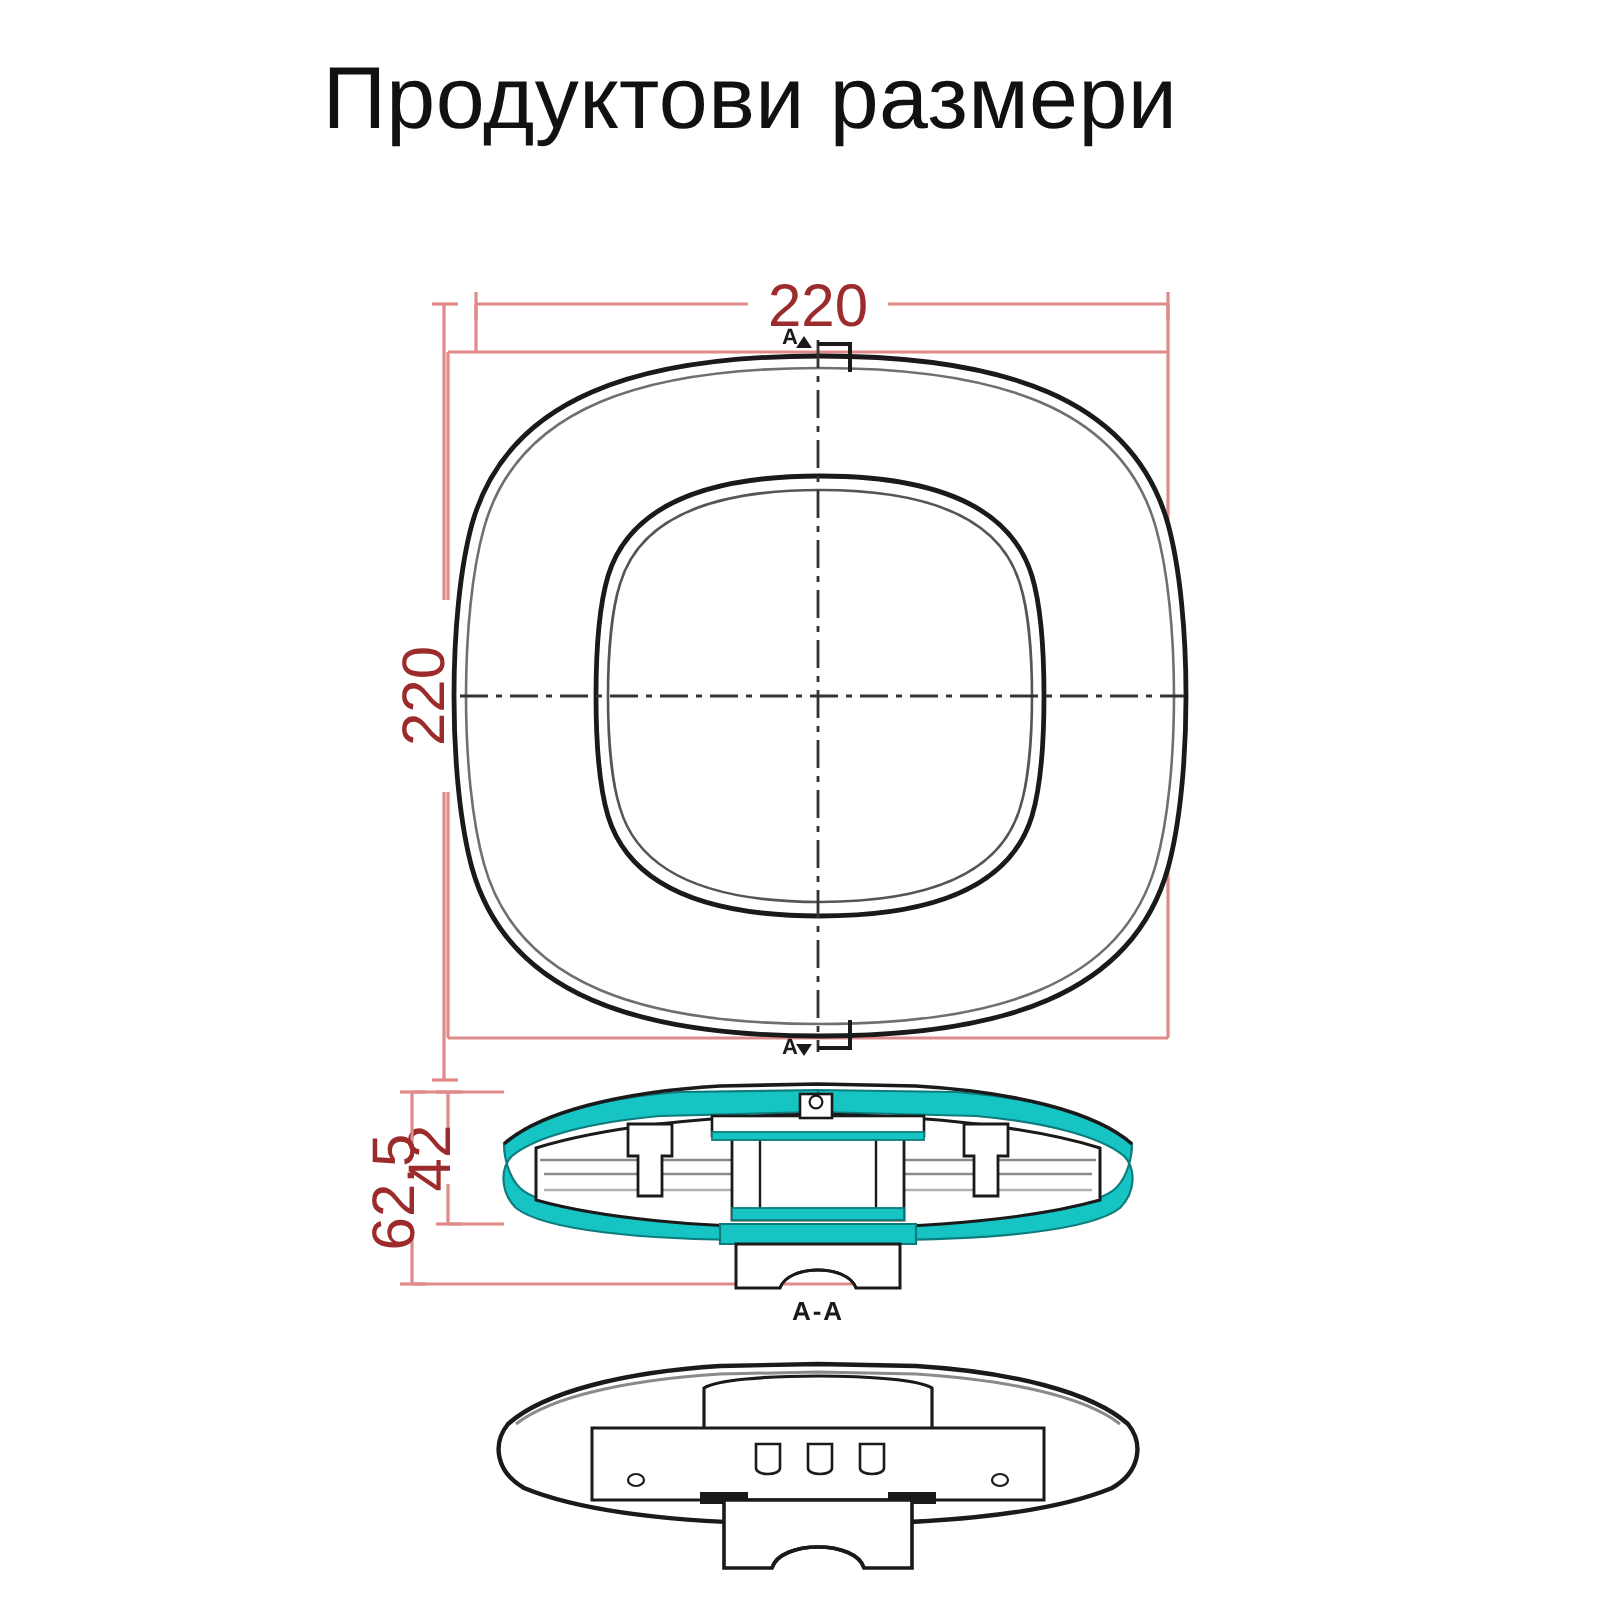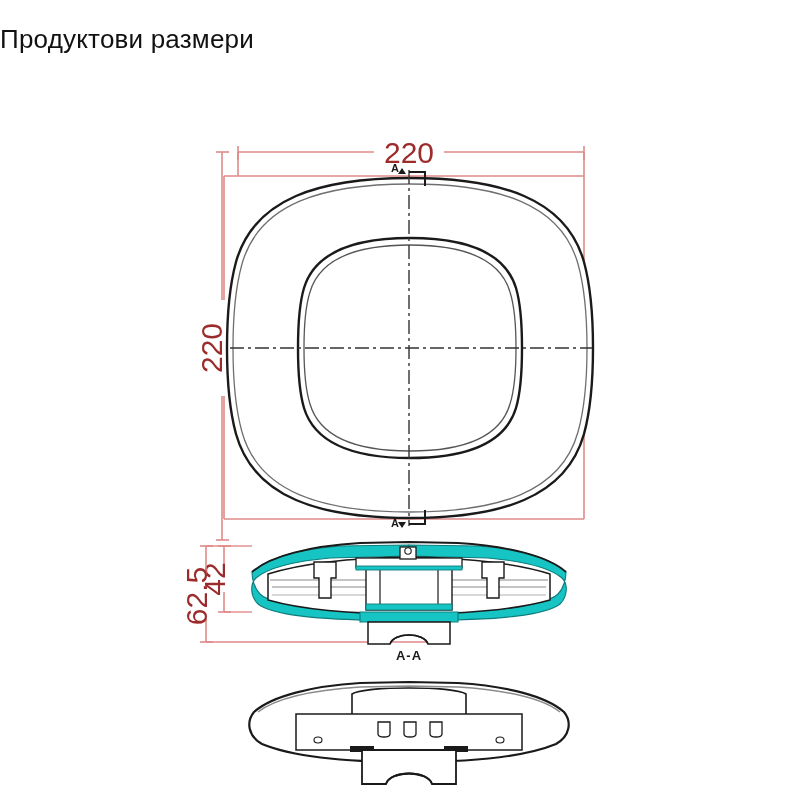--- a/index.html
+++ b/index.html
@@ -19,21 +19,22 @@
     position: relative;
     width: 800px;
     height: 800px;
     background: #ffffff;
   }
   #title {
     position: absolute;
     left: 0;
     top: 24px;
     width: 750px;
-    font-size: 26px;
+    text-align: center;
+    font-size: 44px;
     font-weight: 400;
     letter-spacing: 0.2px;
     color: #111111;
     line-height: 1.2;
     white-space: nowrap;
   }
   #drawing {
     position: absolute;
     left: 0;
     top: 0;

